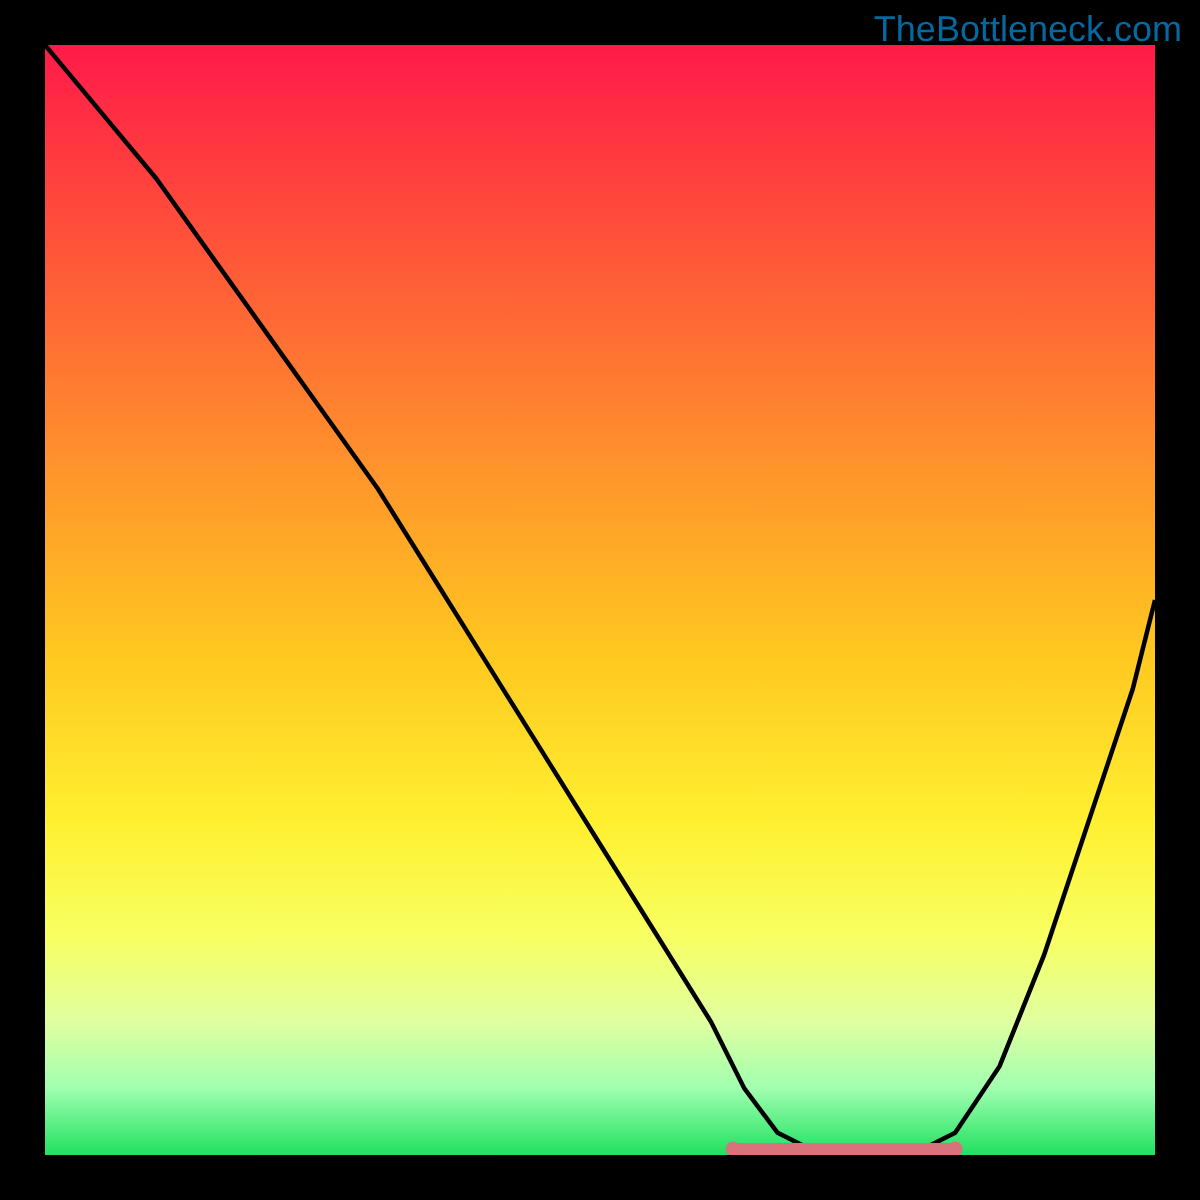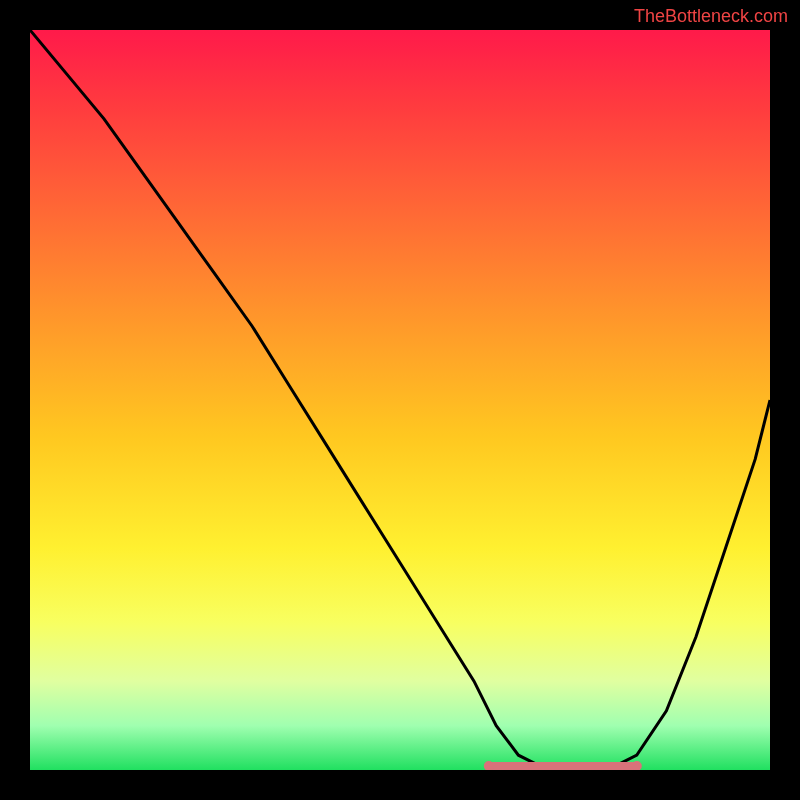--- a/index.html
+++ b/index.html
@@ -8,22 +8,22 @@
     width: 800px;
     height: 800px;
     background: #000;
     position: relative;
     font-family: Arial, sans-serif;
   }
   .watermark {
     position: absolute;
     top: 6px;
     right: 12px;
-    color: #ef4444;
-    font-size: 18px;
+    color: #0369a1;
+    font-size: 24px;
     font-weight: 500;
     z-index: 10;
   }
   .plot-area {
     position: absolute;
     left: 30px;
     top: 30px;
     width: 740px;
     height: 740px;
   }

